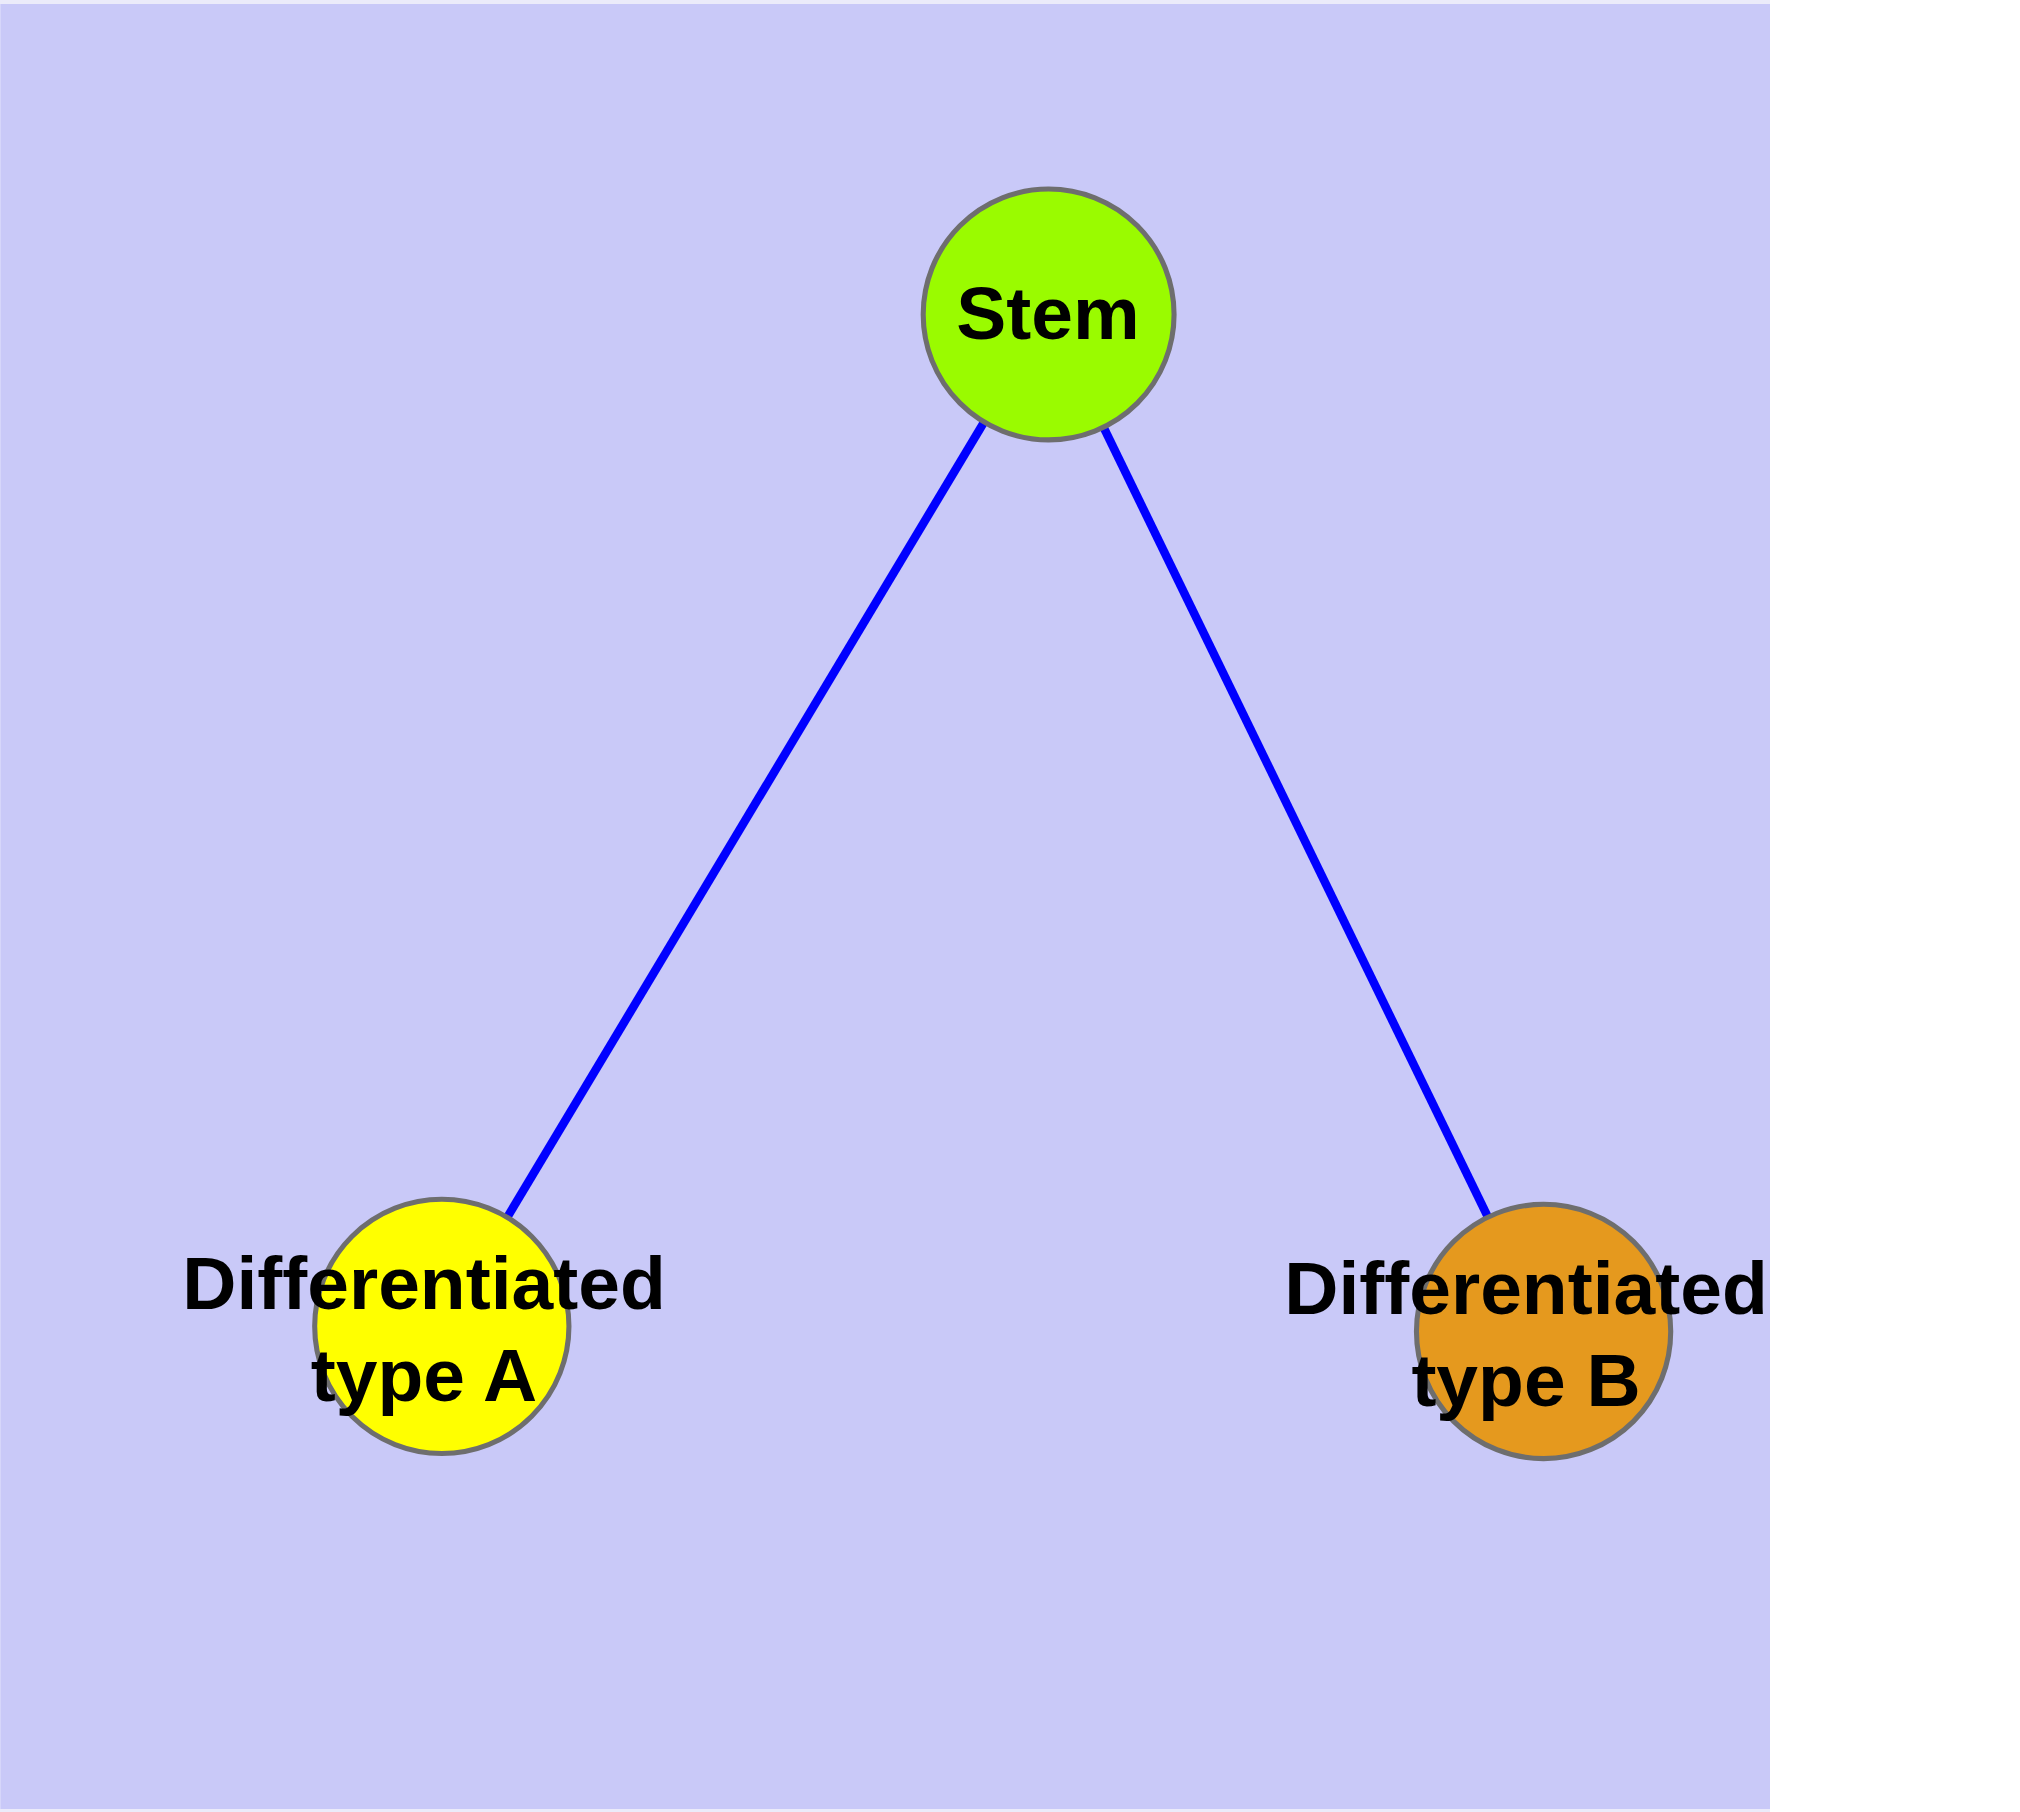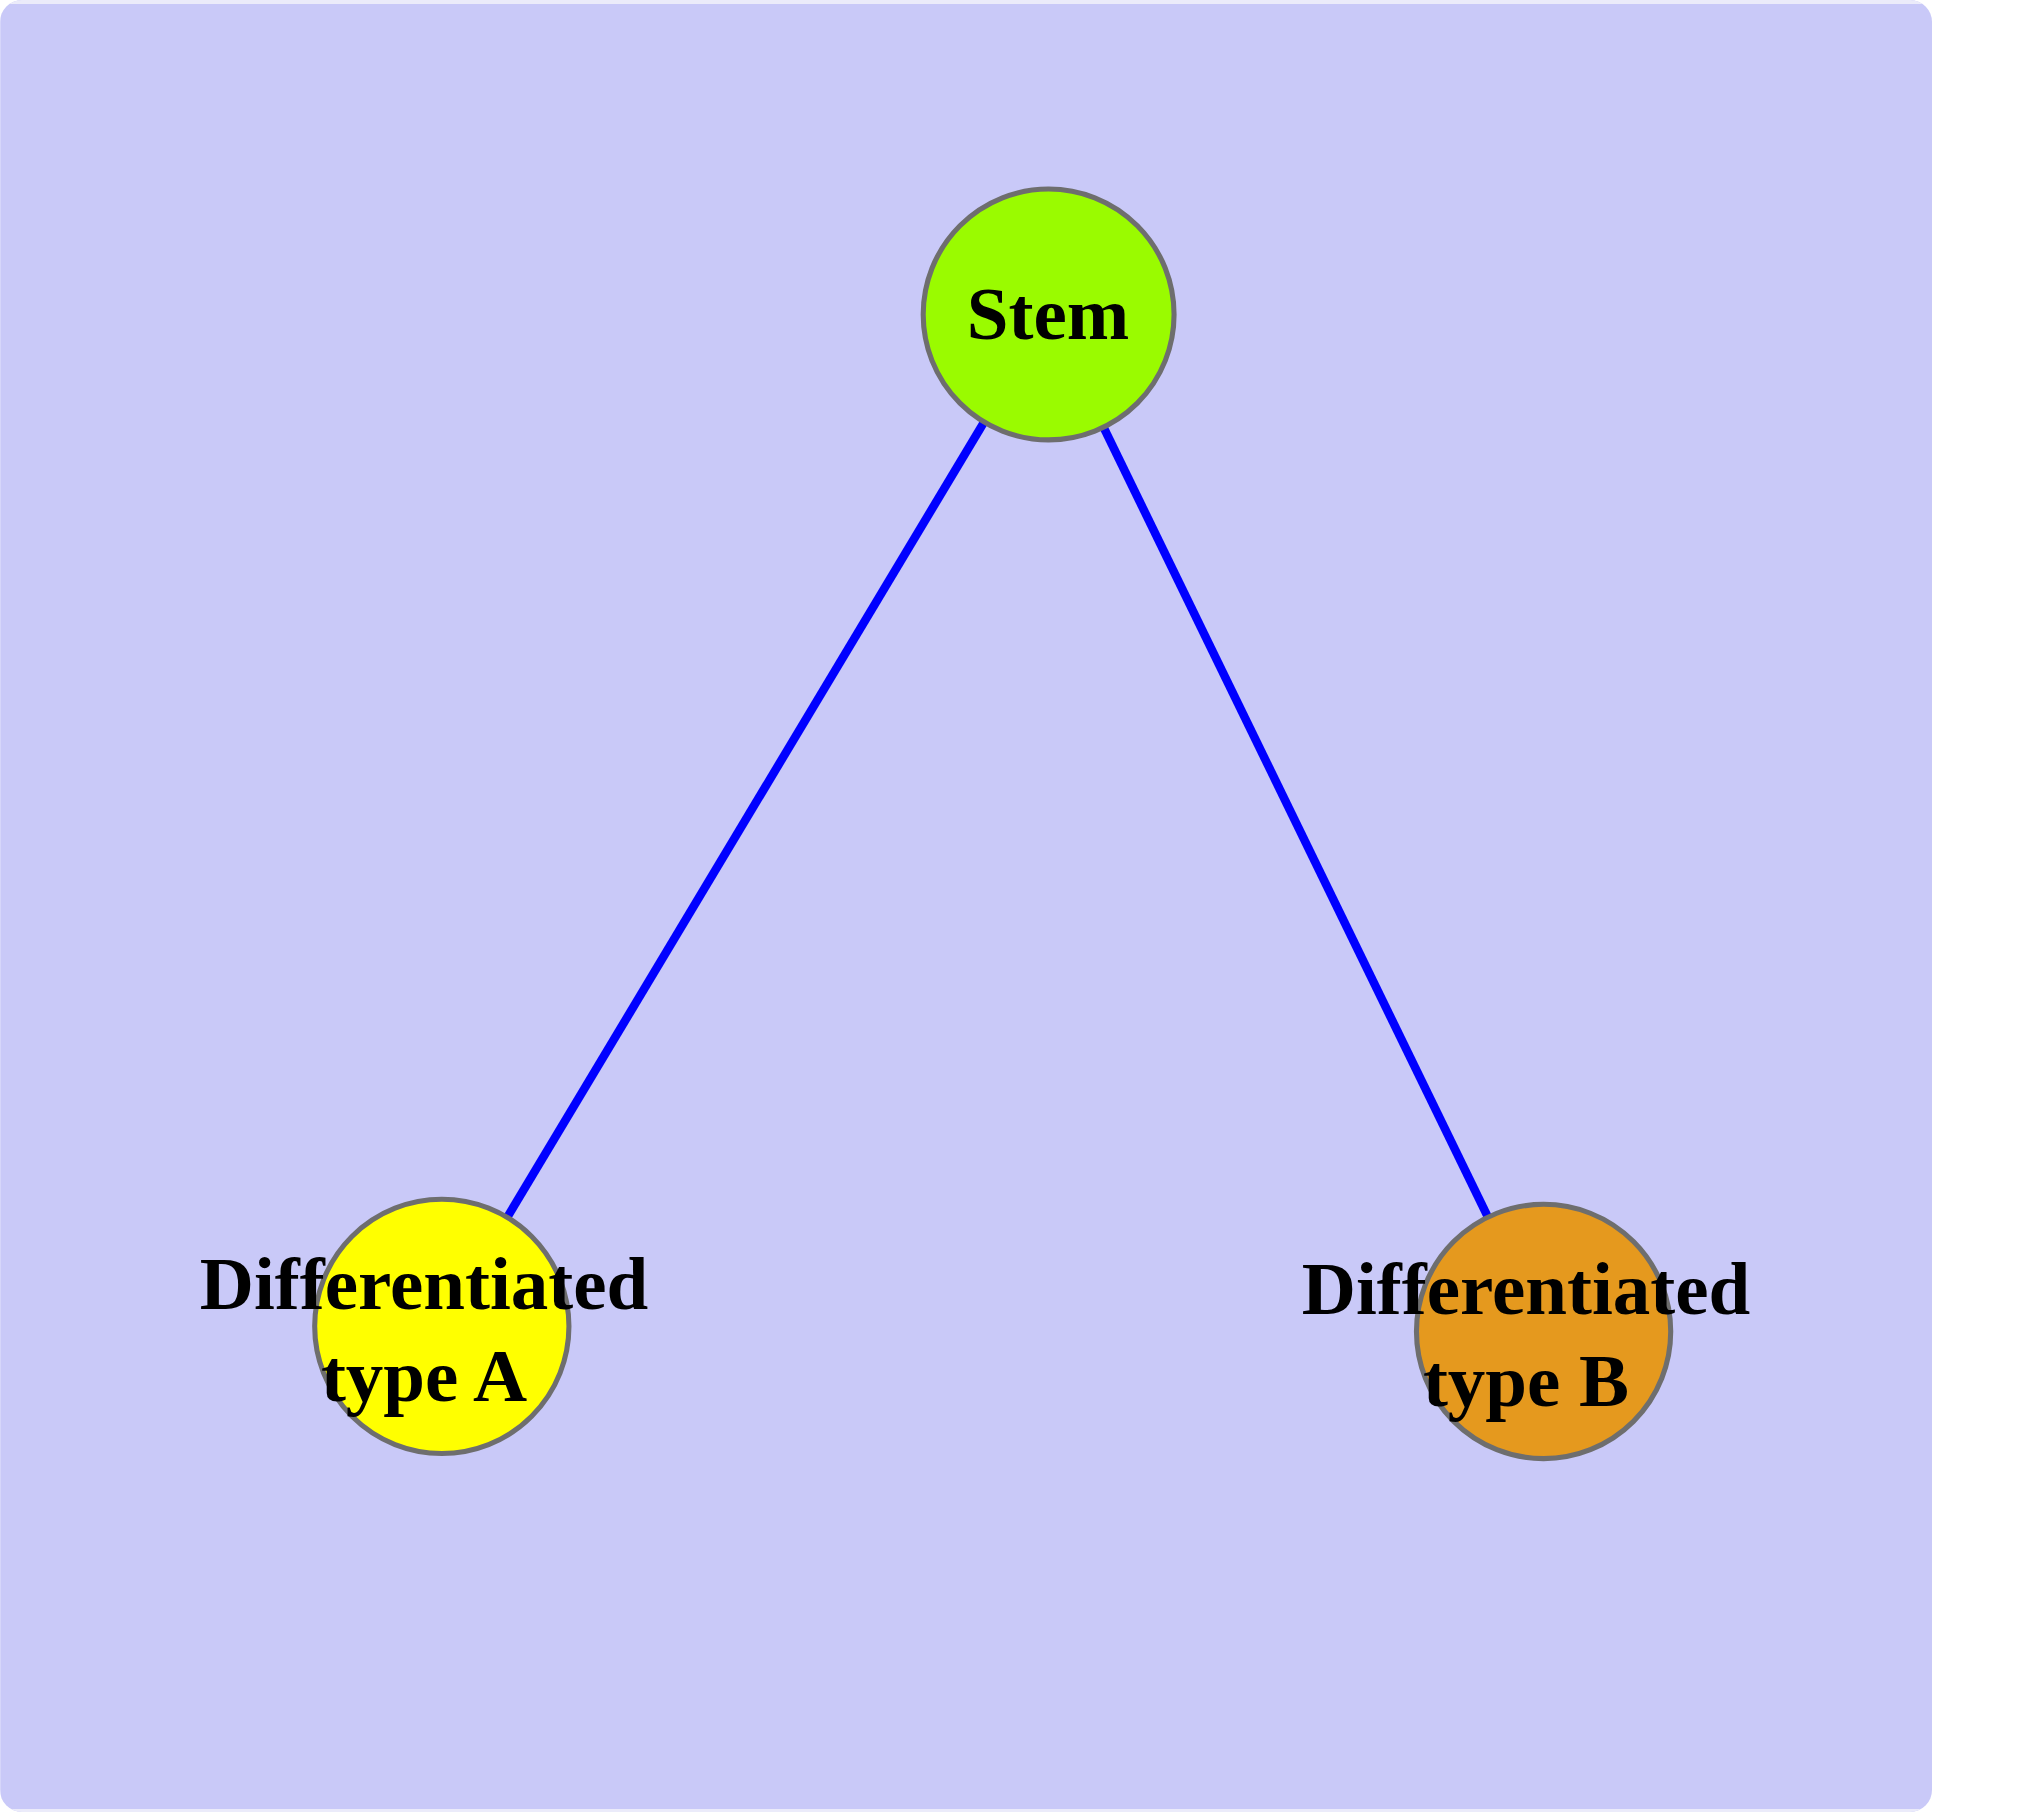--- a/index.html
+++ b/index.html
@@ -1,25 +1,24 @@
 <!DOCTYPE html>
 <html style="font-size:13.6px"><head>
 <meta charset="utf-8">
 <style>
   html, body {
     margin: 0;
     padding: 0;
   }
   .canvas {
     position: relative;
-    width: 1932px;
+    width: 1770px;
     height: 1812px;
     overflow: hidden;
-    font-family: Liberation Serif, serif;
-    border-radius: 22px;
+    font-family: Liberation Sans, sans-serif;
   }
   .canvas svg {
     position: absolute;
     left: 0;
     top: 0;
     display: block;
   }
   .edge-strip {
     position: absolute;
     left: 0;

